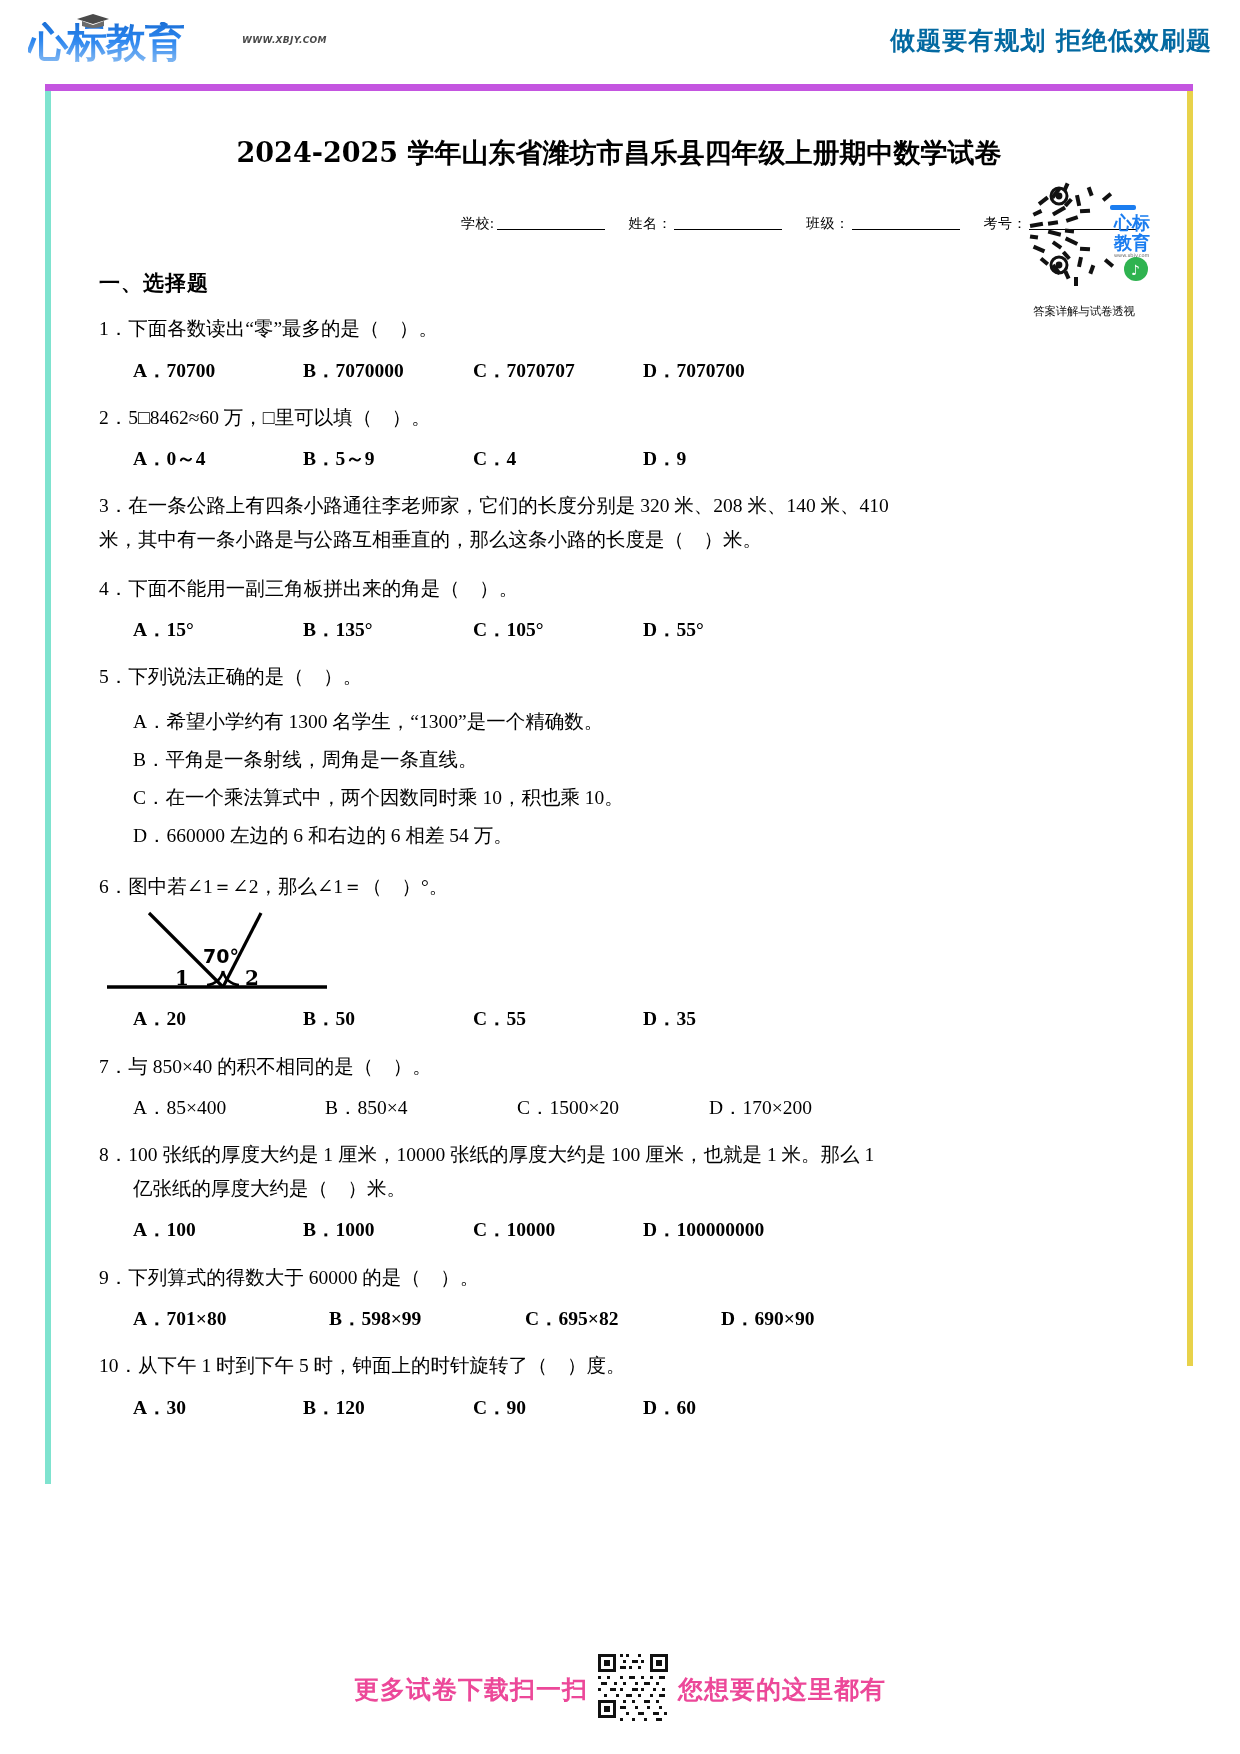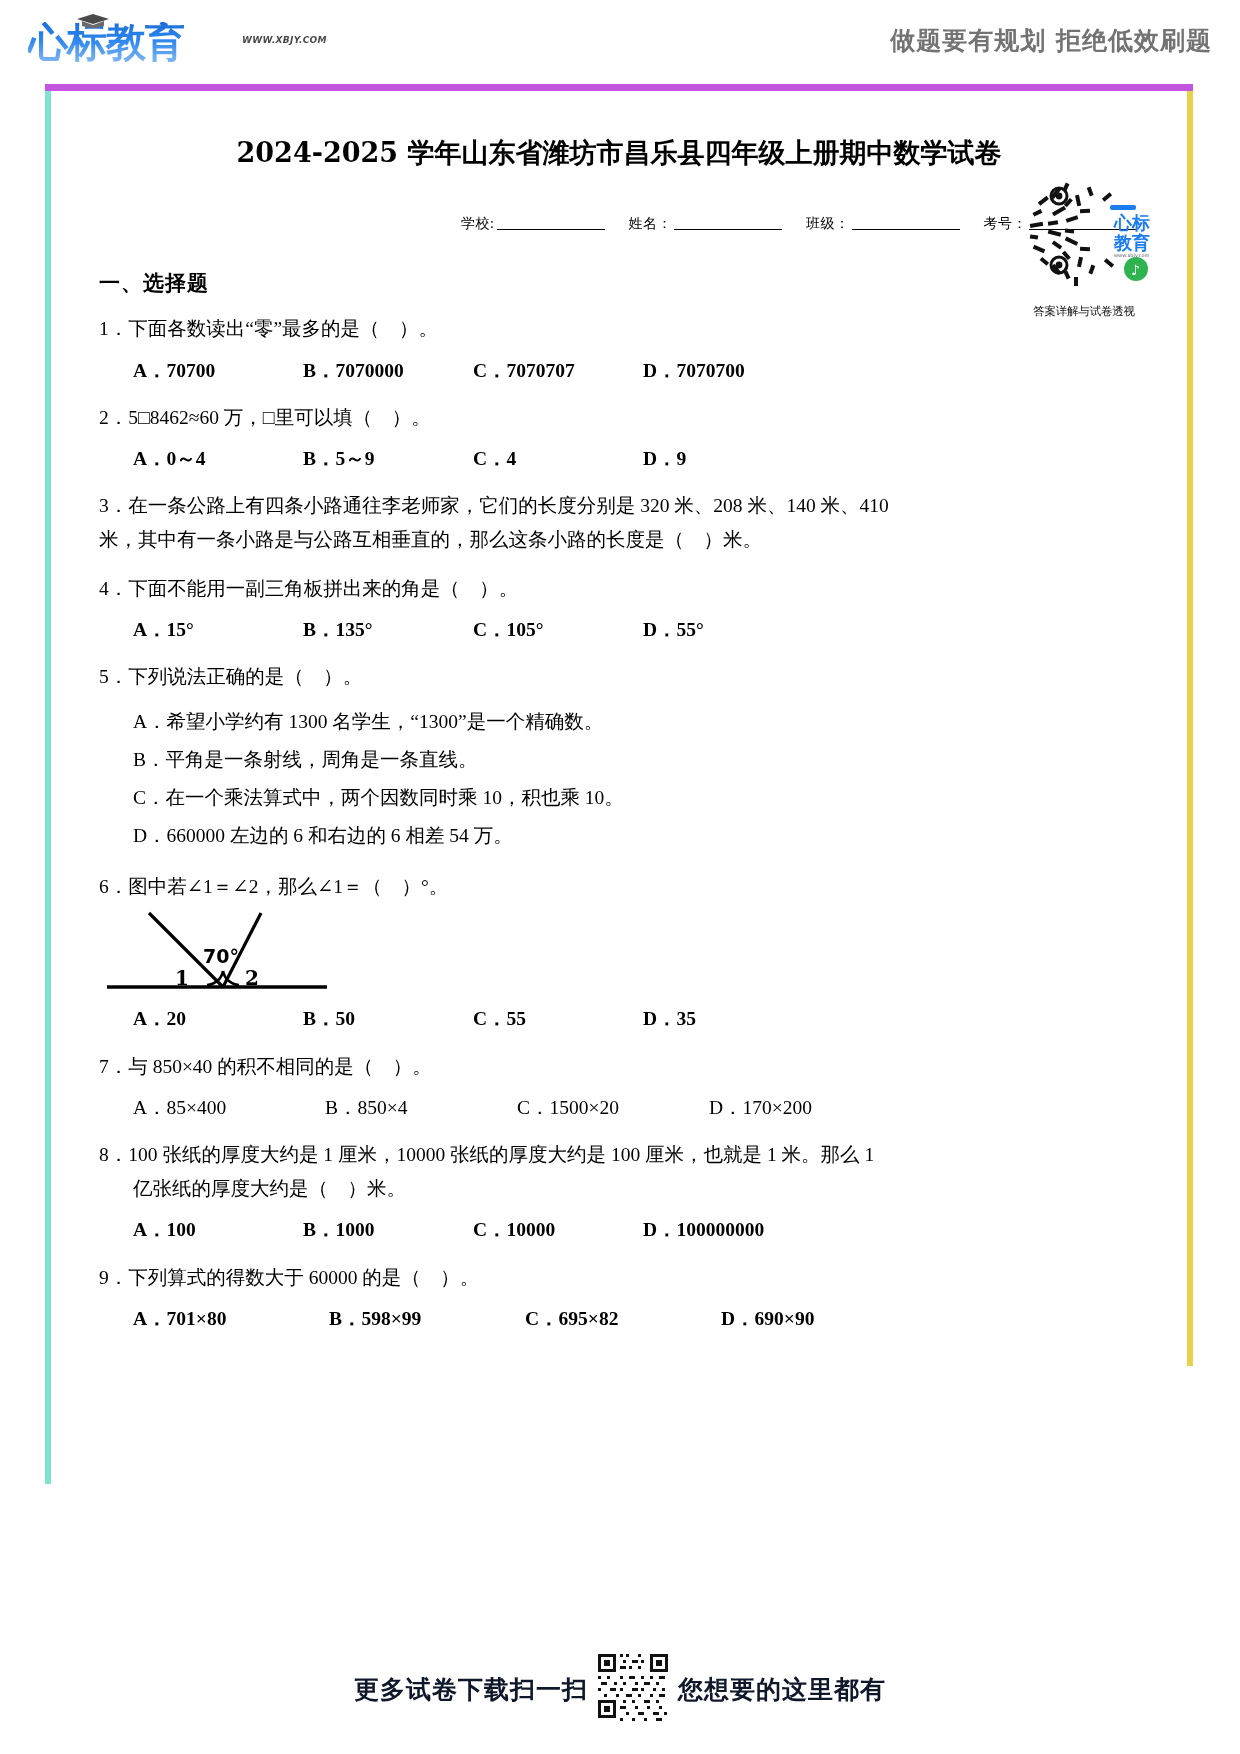--- a/index.html
+++ b/index.html
@@ -57,21 +57,21 @@
     color: #4a4a4a;
     letter-spacing: 0.3px;
     margin-top: -4px;
     margin-left: 58px;
   }
 
   .header-slogan {
     font-family: "DejaVu Sans", sans-serif;
     font-size: 25px;
     font-weight: 600;
-    color: #737373;
+    color: #0369a1;
     letter-spacing: 1px;
     white-space: nowrap;
   }
 
   
   .sheet-frame {
     position: absolute;
     left: 45px;
     top: 84px;
     width: 1148px;
@@ -214,21 +214,21 @@
     width: 100%;
     display: flex;
     align-items: center;
     justify-content: center;
     gap: 6px;
   }
   .footer-text {
     font-family: "DejaVu Sans", sans-serif;
     font-size: 25px;
     font-weight: 600;
-    color: #0f172a;
+    color: #ec4899;
     letter-spacing: 1px;
     white-space: nowrap;
   }
   .footer-qr {
     width: 78px;
     height: 78px;
   }
 </style>
 </head>
 <body>
@@ -436,20 +436,31 @@
       <span>9．</span><span>下列算式的得数大于 60000 的是（　）。</span>
     </div>
     <div class="opts xwide">
       <div>A．701×80</div>
       <div>B．598×99</div>
       <div>C．695×82</div>
       <div>D．690×90</div>
     </div>
   </div>
 
+  <div class="q">
+    <div class="q-stem">
+      <span>10．</span><span>从下午 1 时到下午 5 时，钟面上的时针旋转了（　）度。</span>
+    </div>
+    <div class="opts cols4">
+      <div>A．30</div>
+      <div>B．120</div>
+      <div>C．90</div>
+      <div>D．60</div>
+    </div>
+  </div>
 
 </div>
 
 <div class="page-footer">
   <div class="footer-text">更多试卷下载扫一扫</div>
   <div class="footer-qr">
     <svg viewBox="0 0 78 78" width="78" height="78">
       <rect x="0" y="0" width="78" height="78" fill="#fff"></rect>
       <g fill="#111">
         <rect x="4" y="4" width="18" height="18"></rect>

